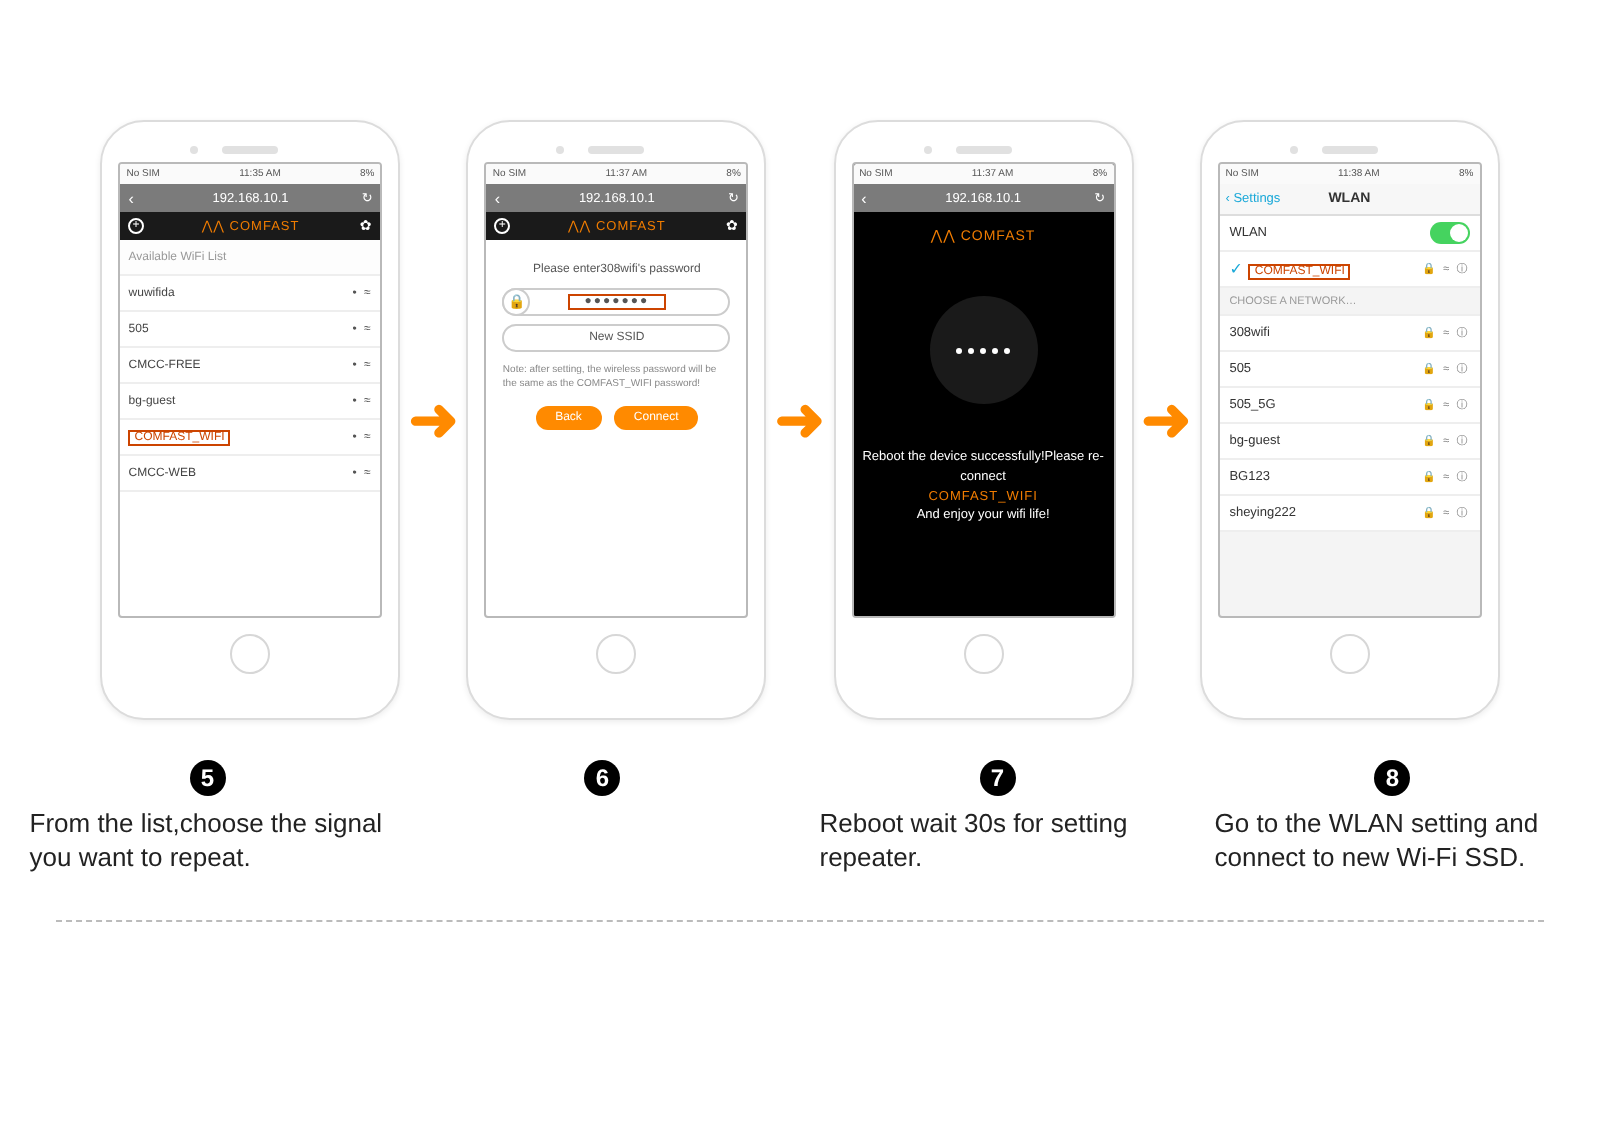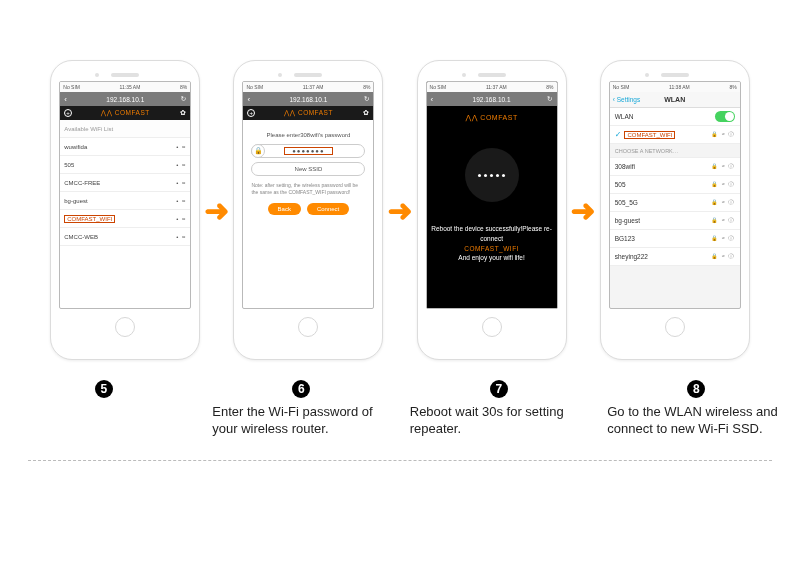--- a/index.html
+++ b/index.html
@@ -237,29 +237,29 @@
           </div>
       </div>
       <div class="homebtn"></div>
     </div>
 
   </div>
 
   <div class="captions-row">
     <div class="caption">
       <div class="cap-centered"><span class="numcircle">5</span></div>
+      <div class="caption-text">From the list,choose the signal you want to repeat.</div>
     </div>
     <div class="caption">
       <div class="cap-centered"><span class="numcircle">6</span></div>
-      <div class="caption-text">Enter the Wi-Fi password of your wireless router.</div>
     </div>
     <div class="caption">
       <div class="cap-centered"><span class="numcircle">7</span></div>
       <div class="caption-text">Reboot wait 30s for setting repeater.</div>
     </div>
     <div class="caption">
       <div class="cap-centered"><span class="numcircle">8</span></div>
-      <div class="caption-text">Go to the WLAN wireless and connect to new Wi-Fi SSD.</div>
+      <div class="caption-text">Go to the WLAN setting and connect to new Wi-Fi SSD.</div>
     </div>
   </div>
 
   <div class="footer-dash"></div>
 </div>
 
 </body></html>

